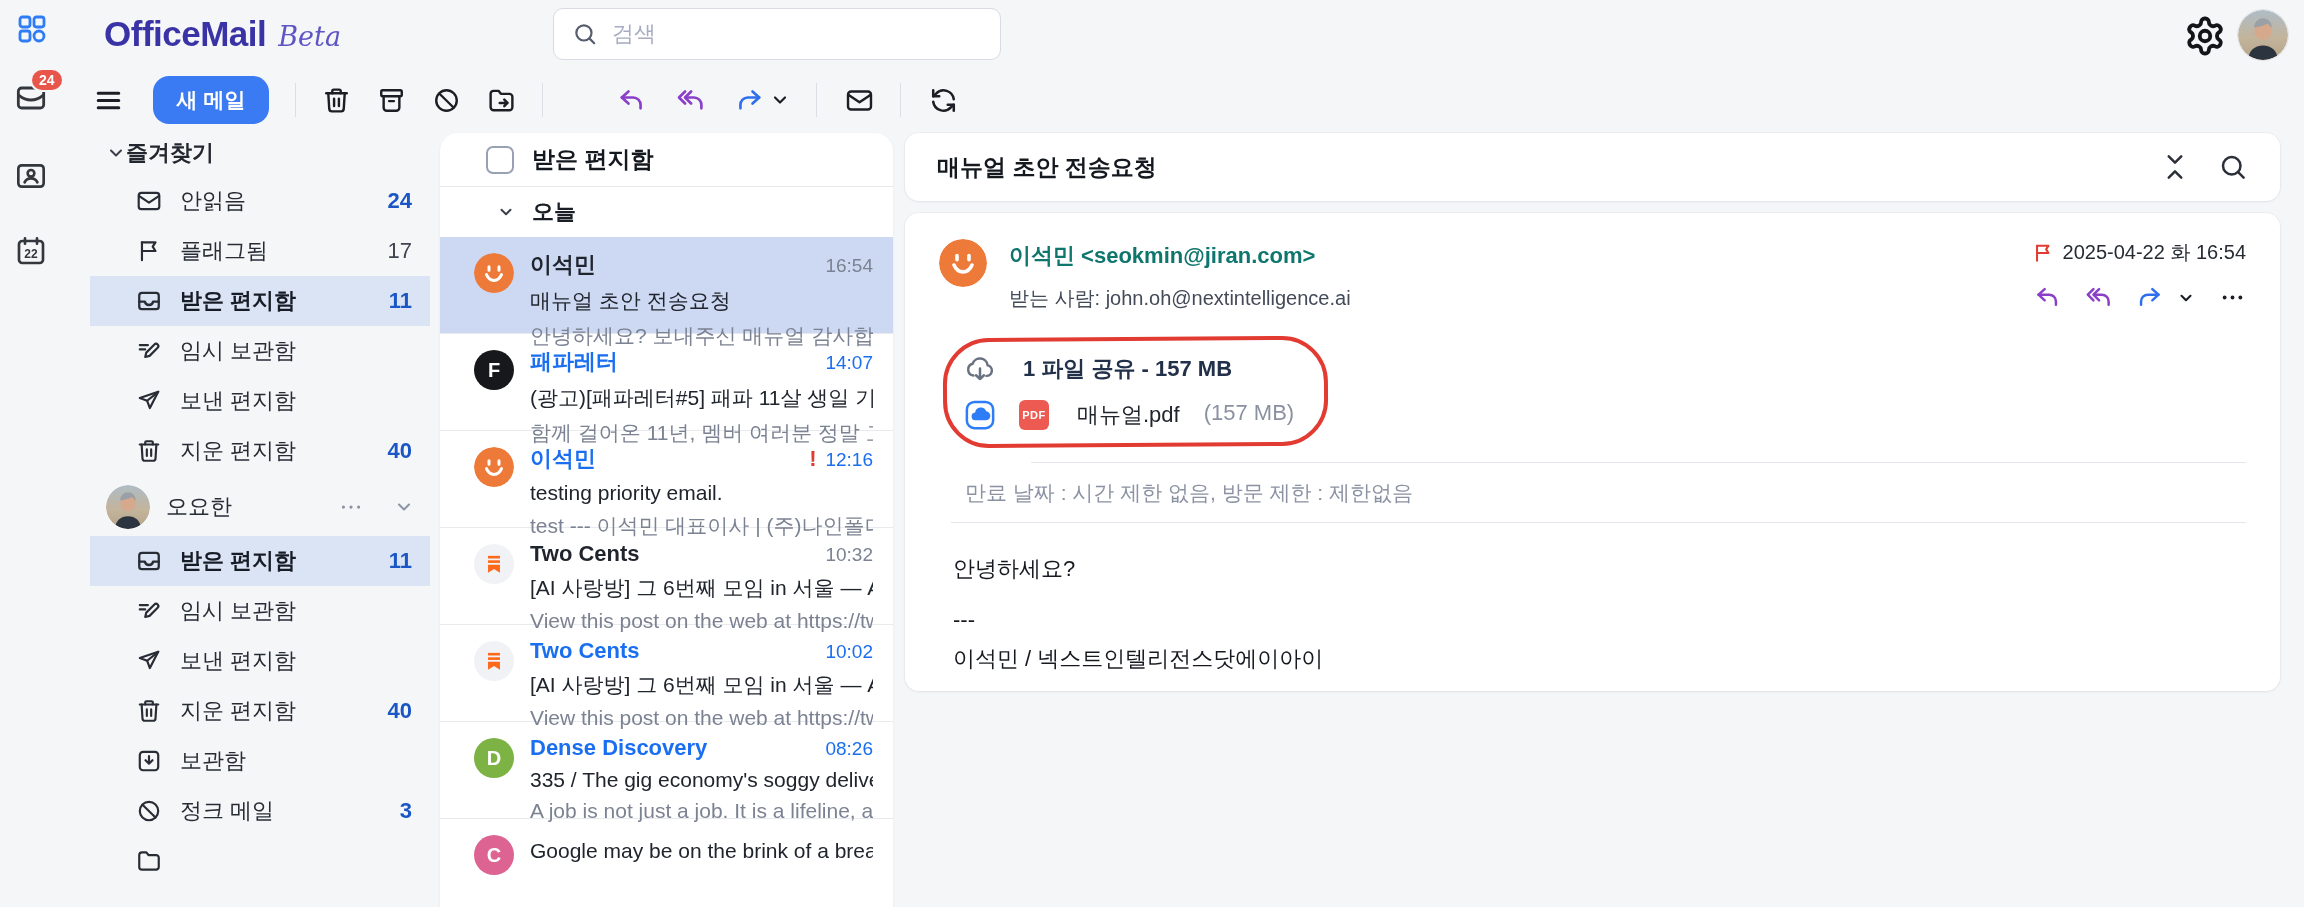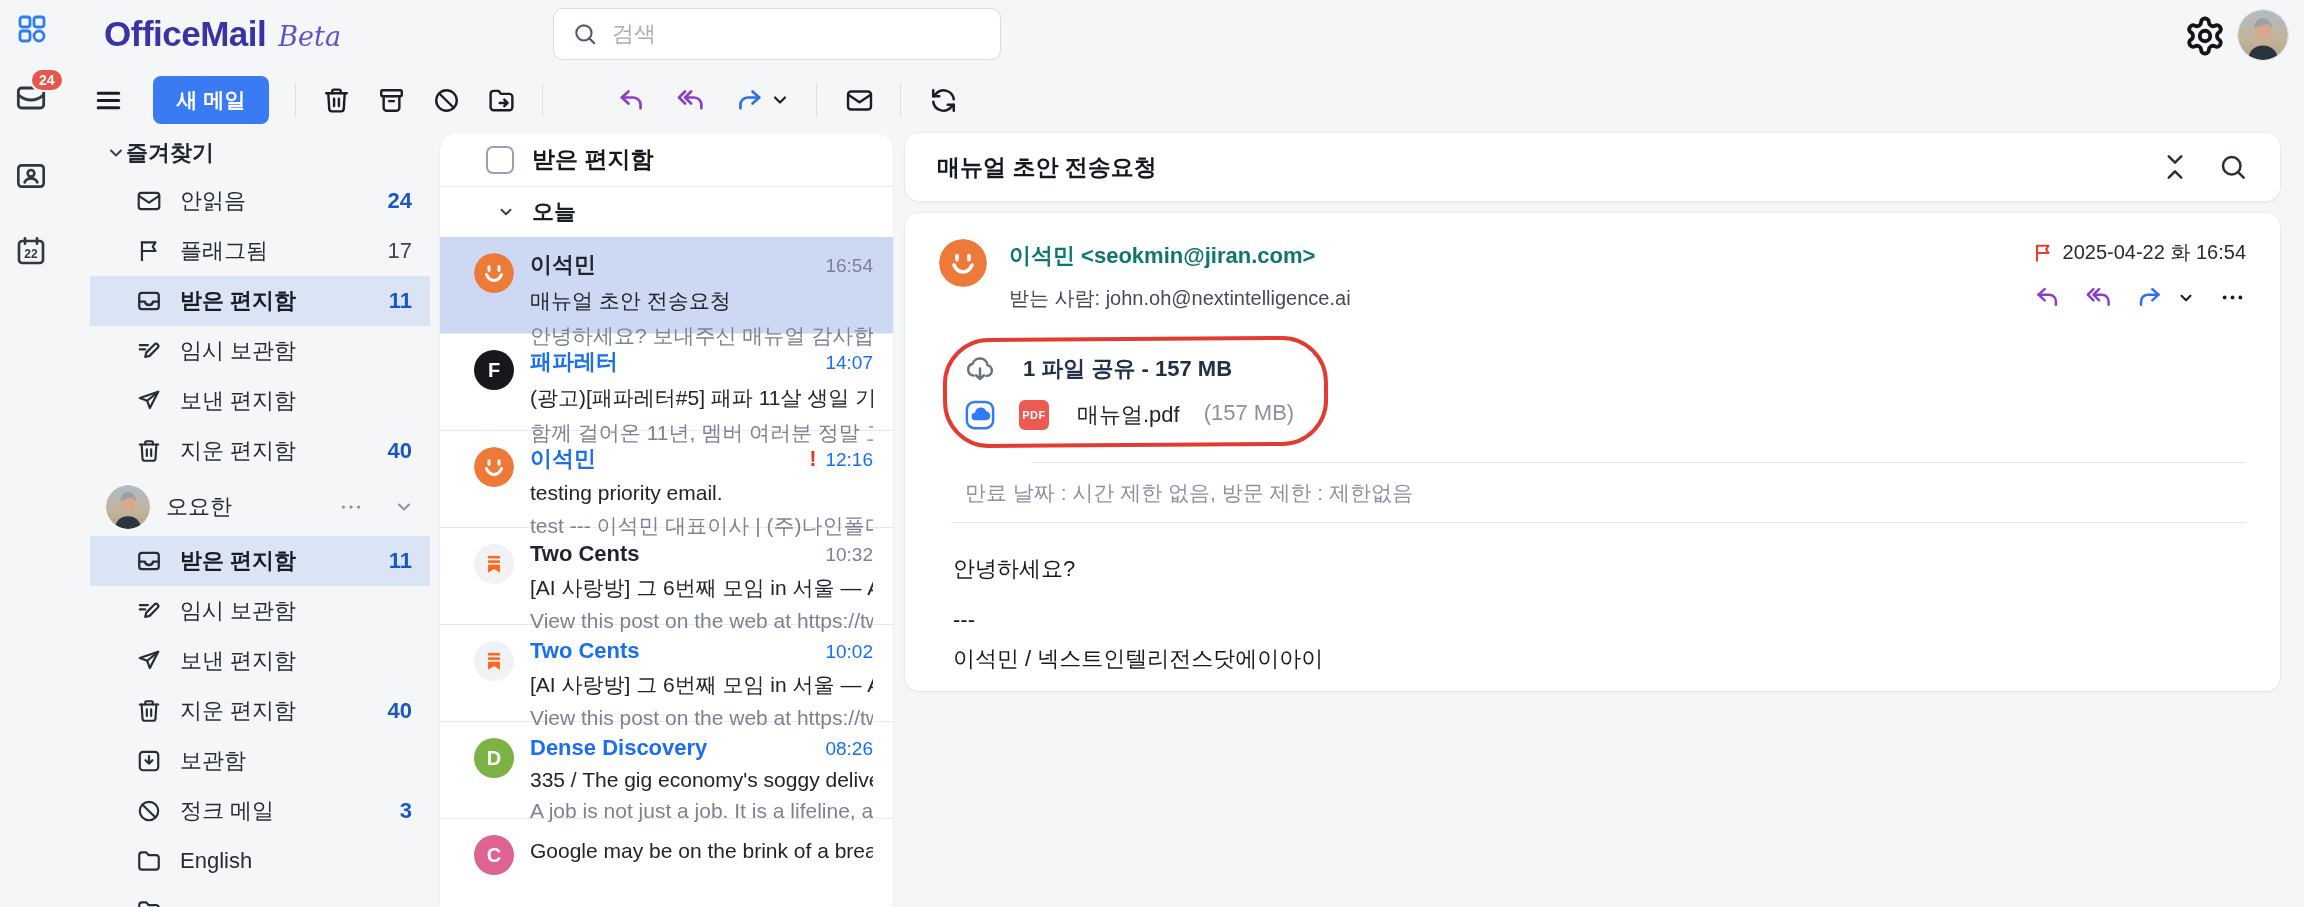--- a/index.html
+++ b/index.html
@@ -23,21 +23,21 @@
   #searchbox .ic{width:26px;height:26px;color:#565e6e}
   #searchbox input{border:none;outline:none;background:transparent;font-size:22px;flex:1;color:#333;font-family:inherit}
   #searchbox input::placeholder{color:#a6adc2}
   #gearbtn{position:absolute;left:2184px;top:15px;width:42px;height:42px;color:#141519;cursor:pointer}
   #useravatar{position:absolute;left:2238px;top:10px;width:50px;height:50px;border-radius:50%;overflow:hidden;cursor:pointer;box-shadow:0 0 0 1px rgba(0,0,0,.08)}
 
   
   #toolbar{position:absolute;left:90px;top:72px;height:56px;display:flex;align-items:center}
   #toolbar .ic{width:29px;height:29px;color:#1b1e24;cursor:pointer}
   #hambtn{margin-left:4px;width:28px;height:28px}
-  #newmail{margin-left:30px;width:116px;height:48px;border-radius:8px;background:#3a7af2;color:#fff;font-size:21px;font-weight:bold;display:flex;align-items:center;justify-content:center;cursor:pointer}
+  #newmail{margin-left:30px;width:116px;height:48px;border-radius:16px;background:#3a7af2;color:#fff;font-size:21px;font-weight:bold;display:flex;align-items:center;justify-content:center;cursor:pointer}
   #toolbar .vsep{margin-left:26px}
   .tb-ic{margin-left:26px}
   #tb-reply{margin-left:74px;color:#8a3fc9 !important}
   #tb-replyall{margin-left:30px;color:#8a3fc9 !important}
   #tb-forward{margin-left:30px;color:#2f6fed !important}
   #tb-chev{margin-left:6px;width:20px !important;height:20px !important}
   #tb-mail{margin-left:28px}
   #tb-refresh{margin-left:28px}
 
   
@@ -448,29 +448,20 @@
       </span>
     <span class="slabel">정크 메일</span>
     <span class="scount">3</span>
   </div>
   <div class="srow">
     <span class="ic">
         <svg viewBox="0 0 24 24" fill="none" stroke="currentColor" stroke-width="2" stroke-linecap="round" stroke-linejoin="round">
           <path d="M3 6.5A2.5 2.5 0 0 1 5.5 4h4l2 2.5h7A2.5 2.5 0 0 1 21 9v8.5a2.5 2.5 0 0 1-2.5 2.5h-13A2.5 2.5 0 0 1 3 17.5z"></path>
         </svg>
       </span>
-    <span class="slabel">English</span>
-    <span class="scount"></span>
-  </div>
-  <div class="srow">
-    <span class="ic">
-        <svg viewBox="0 0 24 24" fill="none" stroke="currentColor" stroke-width="2" stroke-linecap="round" stroke-linejoin="round">
-          <path d="M3 6.5A2.5 2.5 0 0 1 5.5 4h4l2 2.5h7A2.5 2.5 0 0 1 21 9v8.5a2.5 2.5 0 0 1-2.5 2.5h-13A2.5 2.5 0 0 1 3 17.5z"></path>
-        </svg>
-      </span>
     <span class="slabel"></span>
   </div>
 </aside>
 
 <section id="maillist">
   <div class="lhead">
     <span class="cb"></span>
     <span class="ttl">받은 편지함</span>
   </div>
   <div class="lgroup">

